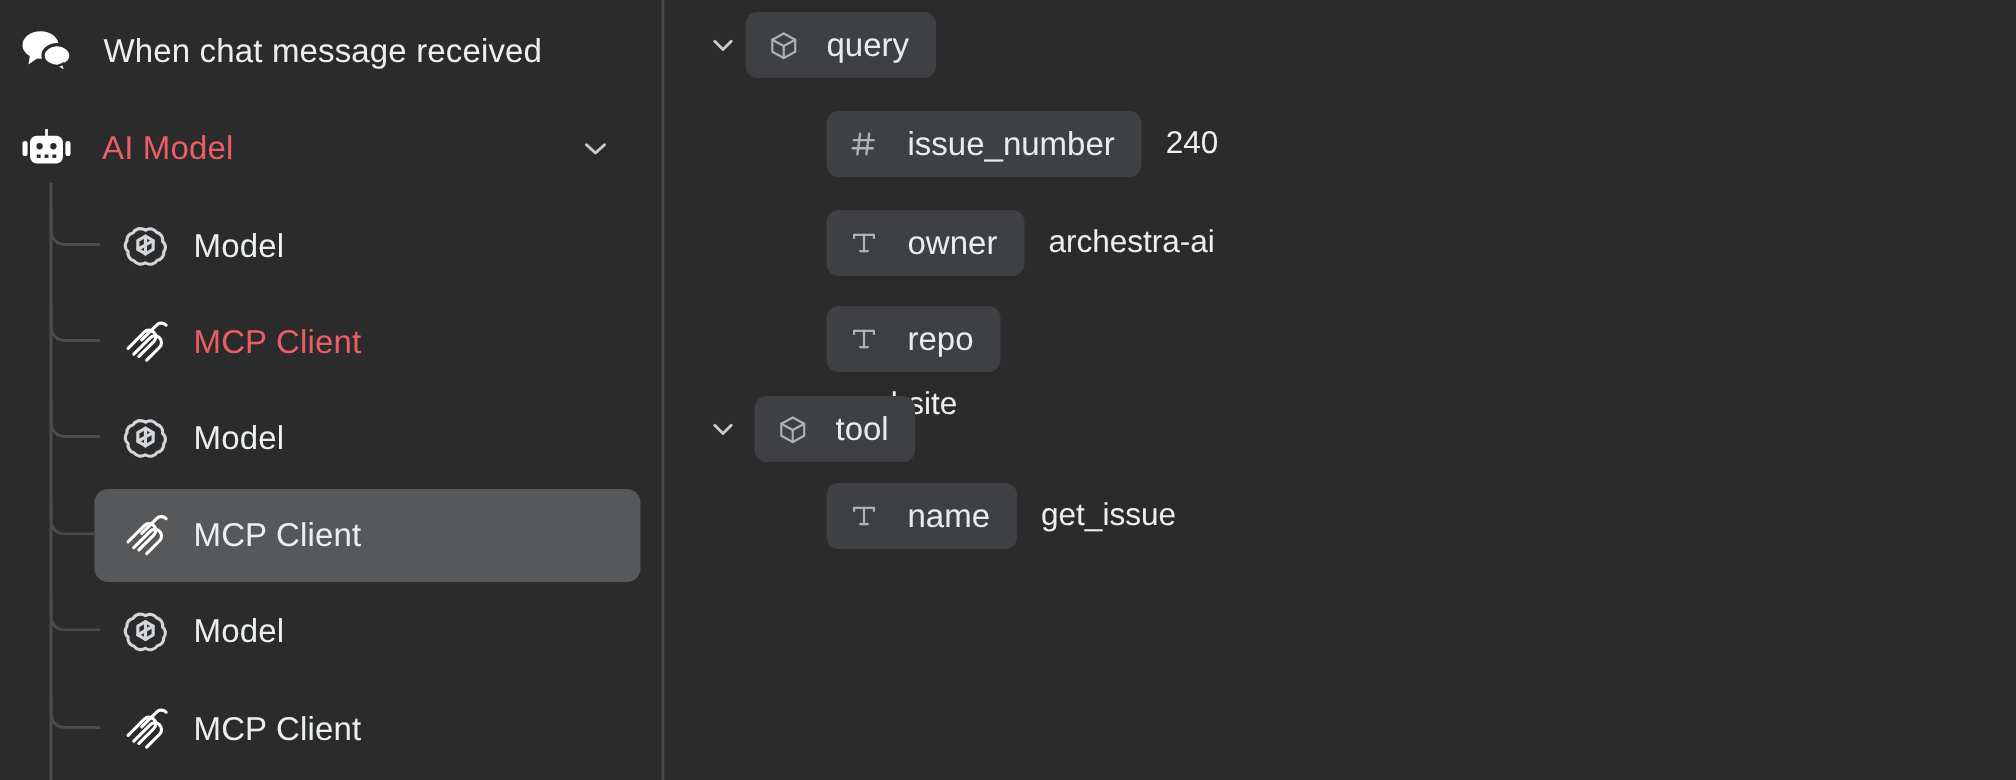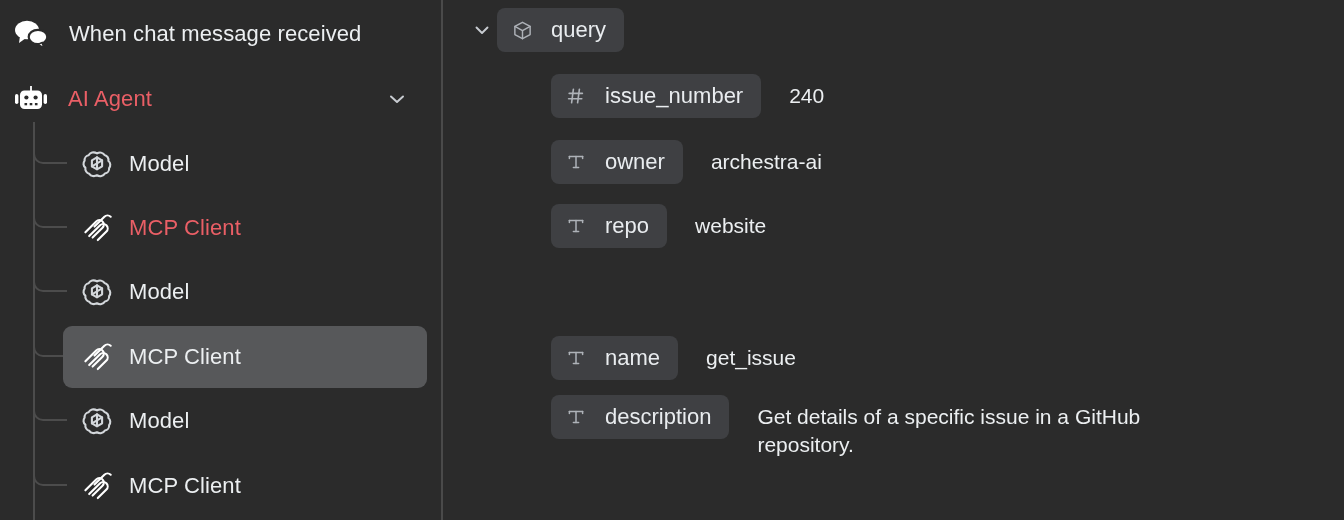--- a/index.html
+++ b/index.html
@@ -106,21 +106,21 @@
     font-size: 21px;
     line-height: 1;
   }
   .pill .pill-name {
     font-size: 22px;
     color: #e9ecef;
     white-space: nowrap;
   }
   .field-row {
     position: absolute;
-    display: flex; align-items: flex-start; gap: 12px;
+    display: flex; align-items: flex-start;
   }
   .field-value {
     font-size: 21px;
     color: #eceff1;
     margin-left: 16px;
     line-height: 28px;
     padding-top: 8px;
     white-space: pre-wrap;
   }
   .field-value.wrap { max-width: 470px; }
@@ -151,21 +151,21 @@
           <rect x="1" y="10" width="3.4" height="10" rx="1.7" fill="#ffffff"></rect>
           <rect x="29.6" y="10" width="3.4" height="10" rx="1.7" fill="#ffffff"></rect>
           <rect x="6" y="6.5" width="22" height="18.5" rx="4.5" fill="#ffffff"></rect>
           <circle cx="12.4" cy="13.5" r="2.1" fill="#2b2b2b"></circle>
           <circle cx="21.6" cy="13.5" r="2.1" fill="#2b2b2b"></circle>
           <rect x="10.5" y="19" width="2.6" height="2.3" fill="#2b2b2b"></rect>
           <rect x="15.7" y="19" width="2.6" height="2.3" fill="#2b2b2b"></rect>
           <rect x="20.9" y="19" width="2.6" height="2.3" fill="#2b2b2b"></rect>
         </svg>
       </span>
-      <span class="node-label accent">AI Agent</span>
+      <span class="node-label accent">AI Model</span>
       <span class="agent-chevron">
         <svg width="22" height="22" viewBox="0 0 22 22">
           <path d="M5 8.5 L11 14 L17 8.5" fill="none" stroke="#c8ccd1" stroke-width="2" stroke-linecap="round" stroke-linejoin="round"></path>
         </svg>
       </span>
     </div>
 
     <div class="tree-trunk"></div>
     <div class="tree-elbow" style="top:142px"></div>
     <div class="tree-elbow" style="top:206px"></div>
@@ -308,69 +308,71 @@
               <line x1="16.6" y1="4.6" x2="16.6" y2="6.6"></line>
               <line x1="7.4" y1="15.4" x2="12.6" y2="15.4"></line>
             </g>
           </svg>
         </span>
         <span class="pill-name">owner</span>
       </span>
       <span class="field-value">archestra-ai</span>
     </div>
 
-    <div class="field-row" style="left:108px; top:204px;">
+    <div class="field-row" style="left:108px; top:204px;flex-direction:column;">
       <span class="pill">
         <span class="pill-icon">
           <svg width="20" height="20" viewBox="0 0 20 20">
             <g stroke="#aeb2b8" stroke-width="1.5" stroke-linecap="round">
               <line x1="3.4" y1="4.6" x2="16.6" y2="4.6"></line>
               <line x1="10" y1="4.6" x2="10" y2="15.4"></line>
               <line x1="3.4" y1="4.6" x2="3.4" y2="6.6"></line>
               <line x1="16.6" y1="4.6" x2="16.6" y2="6.6"></line>
               <line x1="7.4" y1="15.4" x2="12.6" y2="15.4"></line>
             </g>
           </svg>
         </span>
         <span class="pill-name">repo</span>
       </span>
       <span class="field-value">website</span>
     </div>
 
-
-    <div class="field-row" style="left:108px; top:336px;">
+    <div class="obj-row" style="left:26px; top:264px;">
+      <span class="obj-chevron">
+        <svg width="20" height="20" viewBox="0 0 20 20">
+          <path d="M4.5 7.5 L10 13 L15.5 7.5" fill="none" stroke="#c8ccd1" stroke-width="1.9" stroke-linecap="round" stroke-linejoin="round"></path>
+        </svg>
+      </span>
+      <span class="pill" style="margin-left:8px">
+        <span class="pill-icon">
+          <svg width="21" height="21" viewBox="0 0 22 22">
+            <g fill="none" stroke="#aeb2b8" stroke-width="1.5" stroke-linejoin="round" stroke-linecap="round">
+              <path d="M11 2.4 L19 6.8 L19 15.2 L11 19.6 L3 15.2 L3 6.8 Z"></path>
+              <path d="M3 6.8 L11 11.2 L19 6.8"></path>
+              <path d="M11 11.2 L11 19.6"></path>
+            </g>
+          </svg>
+        </span>
+        <span class="pill-name">tool</span>
+      </span>
+    </div>
+
+    <div class="field-row" style="left:108px; top:322px;">
       <span class="pill">
         <span class="pill-icon">
           <svg width="20" height="20" viewBox="0 0 20 20">
             <g stroke="#aeb2b8" stroke-width="1.5" stroke-linecap="round">
               <line x1="3.4" y1="4.6" x2="16.6" y2="4.6"></line>
               <line x1="10" y1="4.6" x2="10" y2="15.4"></line>
               <line x1="3.4" y1="4.6" x2="3.4" y2="6.6"></line>
               <line x1="16.6" y1="4.6" x2="16.6" y2="6.6"></line>
               <line x1="7.4" y1="15.4" x2="12.6" y2="15.4"></line>
             </g>
           </svg>
         </span>
         <span class="pill-name">name</span>
       </span>
       <span class="field-value">get_issue</span>
     </div>
 
-    <div class="field-row" style="left:108px; top:395px;">
-      <span class="pill">
-        <span class="pill-icon">
-          <svg width="20" height="20" viewBox="0 0 20 20">
-            <g stroke="#aeb2b8" stroke-width="1.5" stroke-linecap="round">
-              <line x1="3.4" y1="4.6" x2="16.6" y2="4.6"></line>
-              <line x1="10" y1="4.6" x2="10" y2="15.4"></line>
-              <line x1="3.4" y1="4.6" x2="3.4" y2="6.6"></line>
-              <line x1="16.6" y1="4.6" x2="16.6" y2="6.6"></line>
-              <line x1="7.4" y1="15.4" x2="12.6" y2="15.4"></line>
-            </g>
-          </svg>
-        </span>
-        <span class="pill-name">description</span>
-      </span>
-      <span class="field-value wrap">Get details of a specific issue in a GitHub repository.</span>
-    </div>
 
   </div>
 </div>
 
 </body></html>

